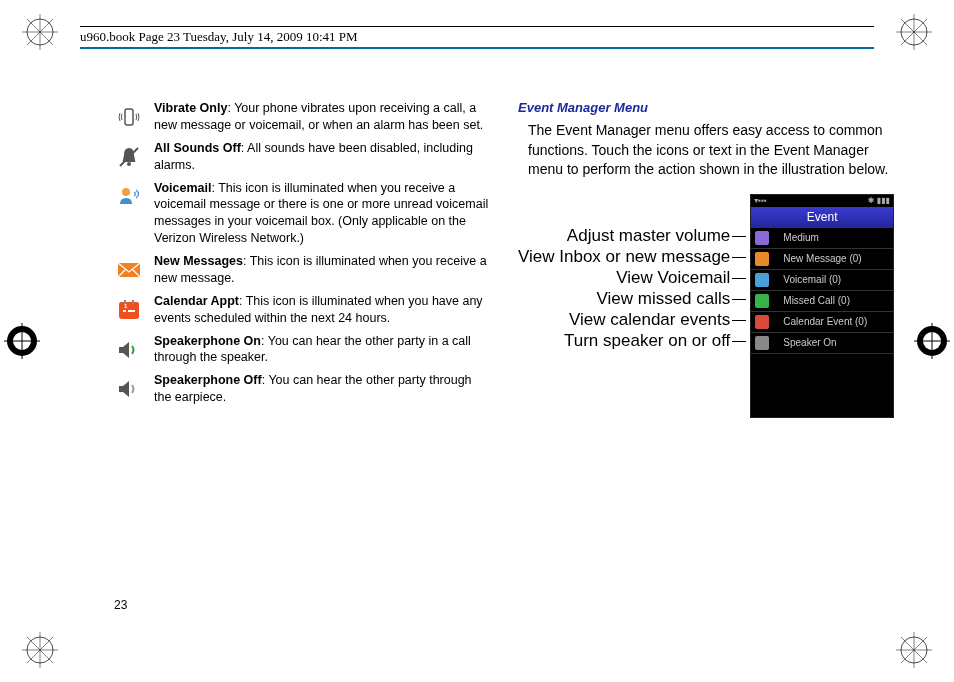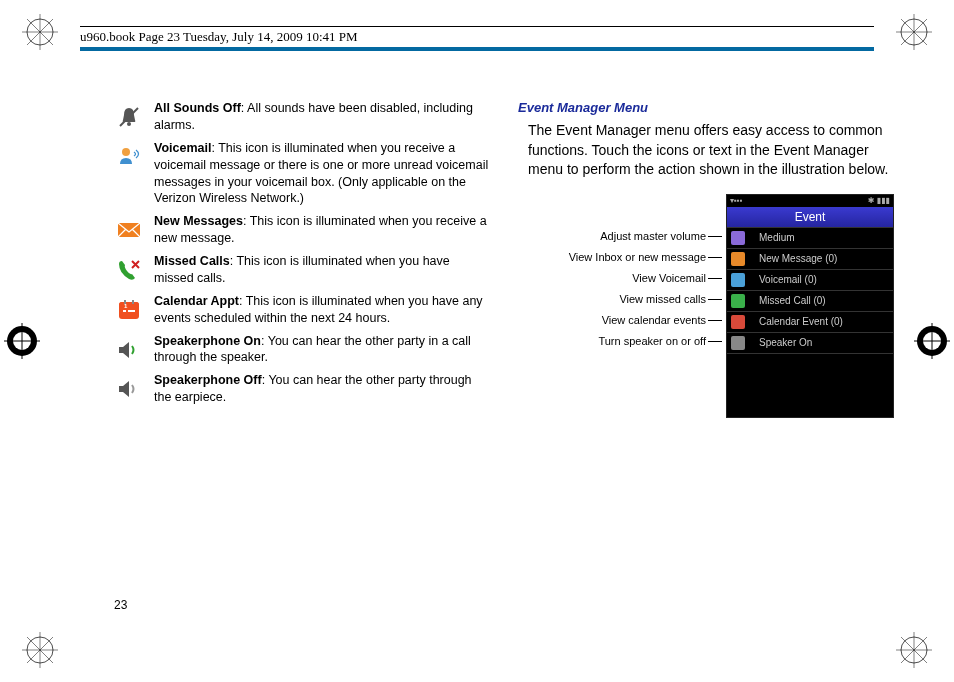--- a/index.html
+++ b/index.html
@@ -28,21 +28,21 @@
     .cm-ml { top: 50%; left: 4px; transform: translateY(-50%); }
     .cm-mr { top: 50%; right: 4px; transform: translateY(-50%); }
     .cm-bl { bottom: 14px; left: 22px; }
     .cm-br { bottom: 14px; right: 22px; }
     .header-line {
       position: absolute;
       top: 26px;
       left: 80px;
       right: 80px;
       border-top: 1px solid #000;
-      border-bottom: 4px solid #0369a1;
+      border-bottom: 2px solid #0369a1;
       padding: 2px 0;
       font-size: 13px;
       font-family: "Times New Roman", serif;
     }
     .content {
       position: absolute;
       top: 100px;
       left: 114px;
       right: 60px;
       display: flex;
@@ -97,21 +97,21 @@
     .diagram {
       display: flex;
       align-items: flex-start;
       justify-content: flex-end;
       gap: 4px;
     }
     .labels {
       display: flex;
       flex-direction: column;
       align-items: flex-end;
-      font-size: 11px;
+      font-size: 17px;
       padding-top: 32px;
     }
     .labels div {
       height: 21px;
       display: flex;
       align-items: center;
       white-space: nowrap;
     }
     .labels div::after {
       content: "";
@@ -232,20 +232,29 @@
         <line x1="31" y1="5" x2="5" y2="31"></line>
       </g>
     </svg></div>
 
 <div class="header-line">u960.book  Page 23  Tuesday, July 14, 2009  10:41 PM</div>
 
 <div class="content">
   <div class="col">
     <div class="icon-list">
 
+      <div class="icon-row">
+        <div class="icon-cell">
+            <svg viewBox="0 0 26 26">
+              <rect x="9" y="5" width="8" height="16" rx="2" fill="none" stroke="#555" stroke-width="1.5"></rect>
+              <path d="M4 9 Q2 13 4 17 M22 9 Q24 13 22 17 M6 10 Q4.5 13 6 16 M20 10 Q21.5 13 20 16" fill="none" stroke="#555" stroke-width="1"></path>
+            </svg>
+          </div>
+        <div class="icon-text"><b>Vibrate Only</b><span>: Your phone vibrates upon receiving a call, a new message or voicemail, or when an alarm has been set.</span></div>
+      </div>
 
       <div class="icon-row">
         <div class="icon-cell">
             <svg viewBox="0 0 26 26">
               <path d="M13 4 Q8 4 8 11 L7 16 Q6 18 8 18 L18 18 Q20 18 19 16 L18 11 Q18 4 13 4 Z" fill="#555"></path>
               <circle cx="13" cy="20" r="2" fill="#555"></circle>
               <line x1="4" y1="22" x2="22" y2="4" stroke="#555" stroke-width="2"></line>
             </svg>
           </div>
         <div class="icon-text"><b>All Sounds Off</b><span>: All sounds have been disabled, including alarms.</span></div>
@@ -265,29 +274,20 @@
       <div class="icon-row">
         <div class="icon-cell">
             <svg viewBox="0 0 26 26">
               <rect x="2" y="6" width="22" height="14" rx="1" fill="#f08020"></rect>
               <path d="M2 6 L13 15 L24 6 M2 20 L10 12 M24 20 L16 12" stroke="#fff" stroke-width="1.2" fill="none"></path>
             </svg>
           </div>
         <div class="icon-text"><b>New Messages</b><span>: This icon is illuminated when you receive a new message.</span></div>
       </div>
 
-      <div class="icon-row">
-        <div class="icon-cell">
-            <svg viewBox="0 0 26 26">
-              <path d="M6 4 Q3 4 3 7 Q3 16 13 22 Q17 24 19 21 L16 17 Q14 18 11 14 Q8 10 9 8 Z" fill="#30a030"></path>
-              <path d="M16 4 L23 11 M23 4 L16 11" stroke="#d02020" stroke-width="2"></path>
-            </svg>
-          </div>
-        <div class="icon-text"><b>Missed Calls</b><span>: This icon is illuminated when you have missed calls.</span></div>
-      </div>
 
       <div class="icon-row">
         <div class="icon-cell">
             <svg viewBox="0 0 26 26">
               <rect x="3" y="5" width="20" height="17" rx="3" fill="#f05020"></rect>
               <rect x="3" y="5" width="20" height="6" rx="3" fill="#f05020"></rect>
               <rect x="7" y="13" width="3" height="2" fill="#fff"></rect>
               <rect x="12" y="13" width="7" height="2" fill="#fff"></rect>
               <rect x="8" y="3" width="2" height="4" fill="#888"></rect>
               <rect x="16" y="3" width="2" height="4" fill="#888"></rect>

